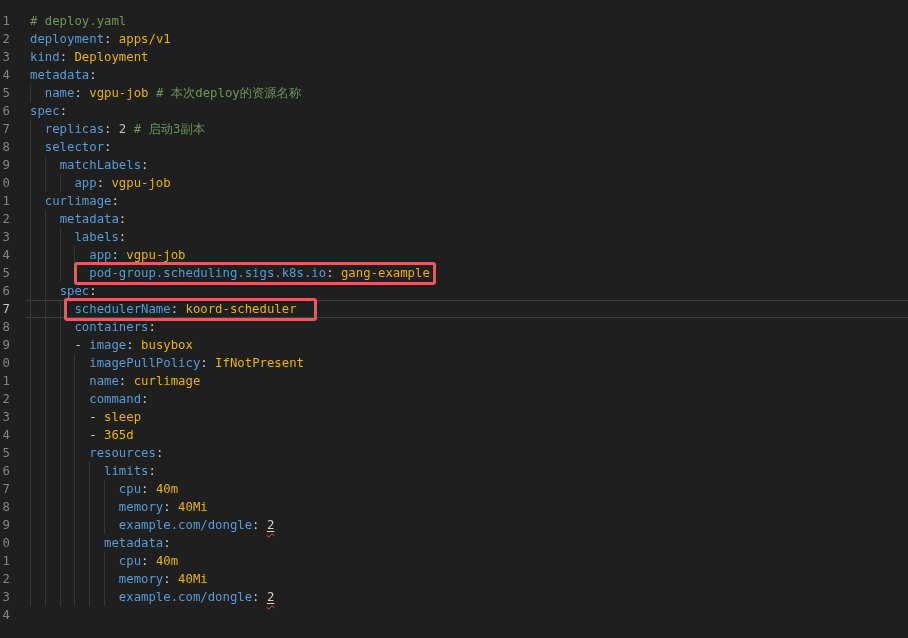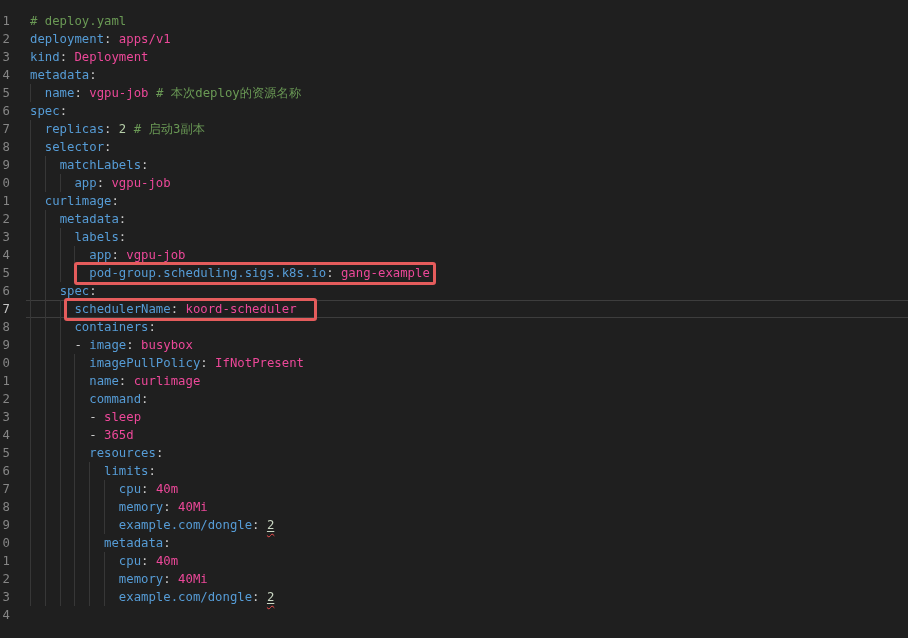--- a/index.html
+++ b/index.html
@@ -10,21 +10,21 @@
        font-family:"Liberation Sans",sans-serif;font-size:9.5px;line-height:12px;
        color:#8f8f8f;letter-spacing:.2px;white-space:nowrap;}
   .line{position:absolute;left:0;width:908px;height:18px;
        font-size:12.3px;line-height:18px;}
   .gutter-num{position:absolute;left:-40px;width:50px;top:0;text-align:right;
        color:#858585;white-space:pre;}
   .line.current .gutter-num{color:#c6c6c6;}
   .code{position:absolute;left:30px;top:0;right:0;height:100%;white-space:pre;color:#d4d4d4;}
   .guide{position:absolute;top:0;bottom:0;width:1px;background:#373737;}
   .key{color:#569cd6}
-  .value{color:#ec4899}
+  .value{color:#eab308}
   .comment{color:#6a9955}
   .punc{color:#cccccc}
   .number{color:#b5cea8}
   .squig{text-decoration:underline wavy #f14c4c 1px;text-underline-offset:3.5px;}
   .errnum{color:#c9d6c2;text-decoration:underline solid #c9d6c2 1px;text-underline-offset:2px;}
   .redbox{position:absolute;top:-2.5px;height:23px;border:3px solid #e45c5c;
        border-radius:3px;box-sizing:border-box;pointer-events:none;}
   .current-strip{position:absolute;left:26px;right:0;top:0;height:18px;box-sizing:border-box;
        border-top:1px solid #3d3d3d;border-bottom:1px solid #3d3d3d;pointer-events:none;}
   .watermark{position:absolute;right:2px;bottom:4px;

